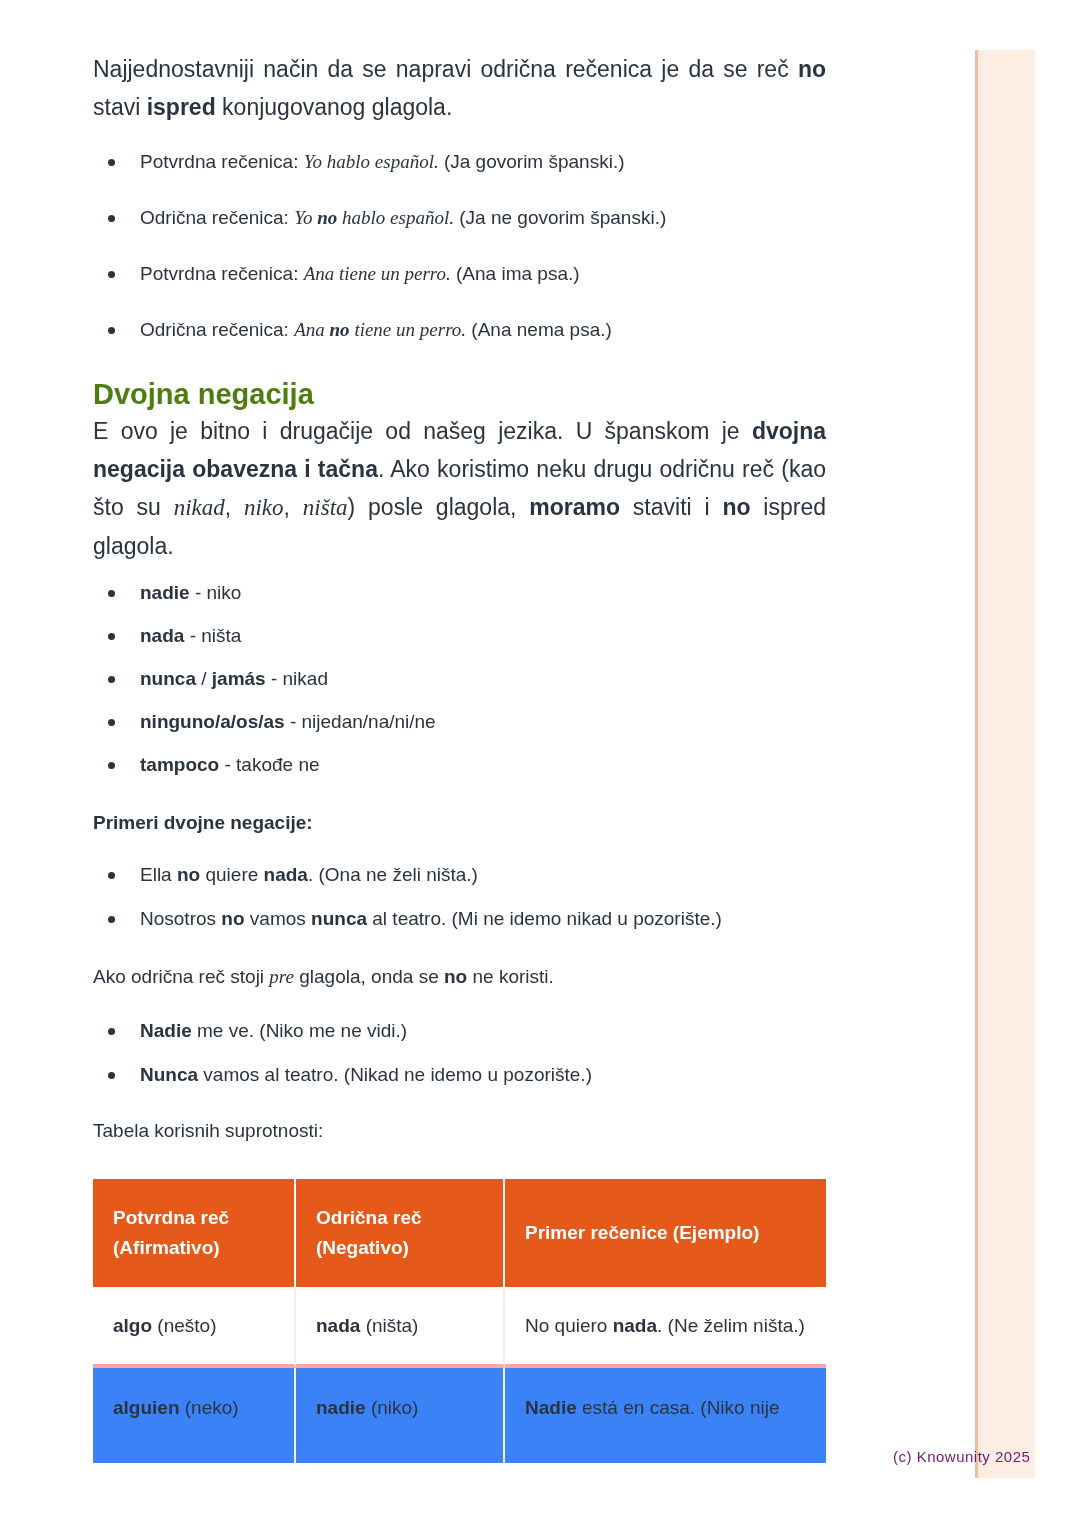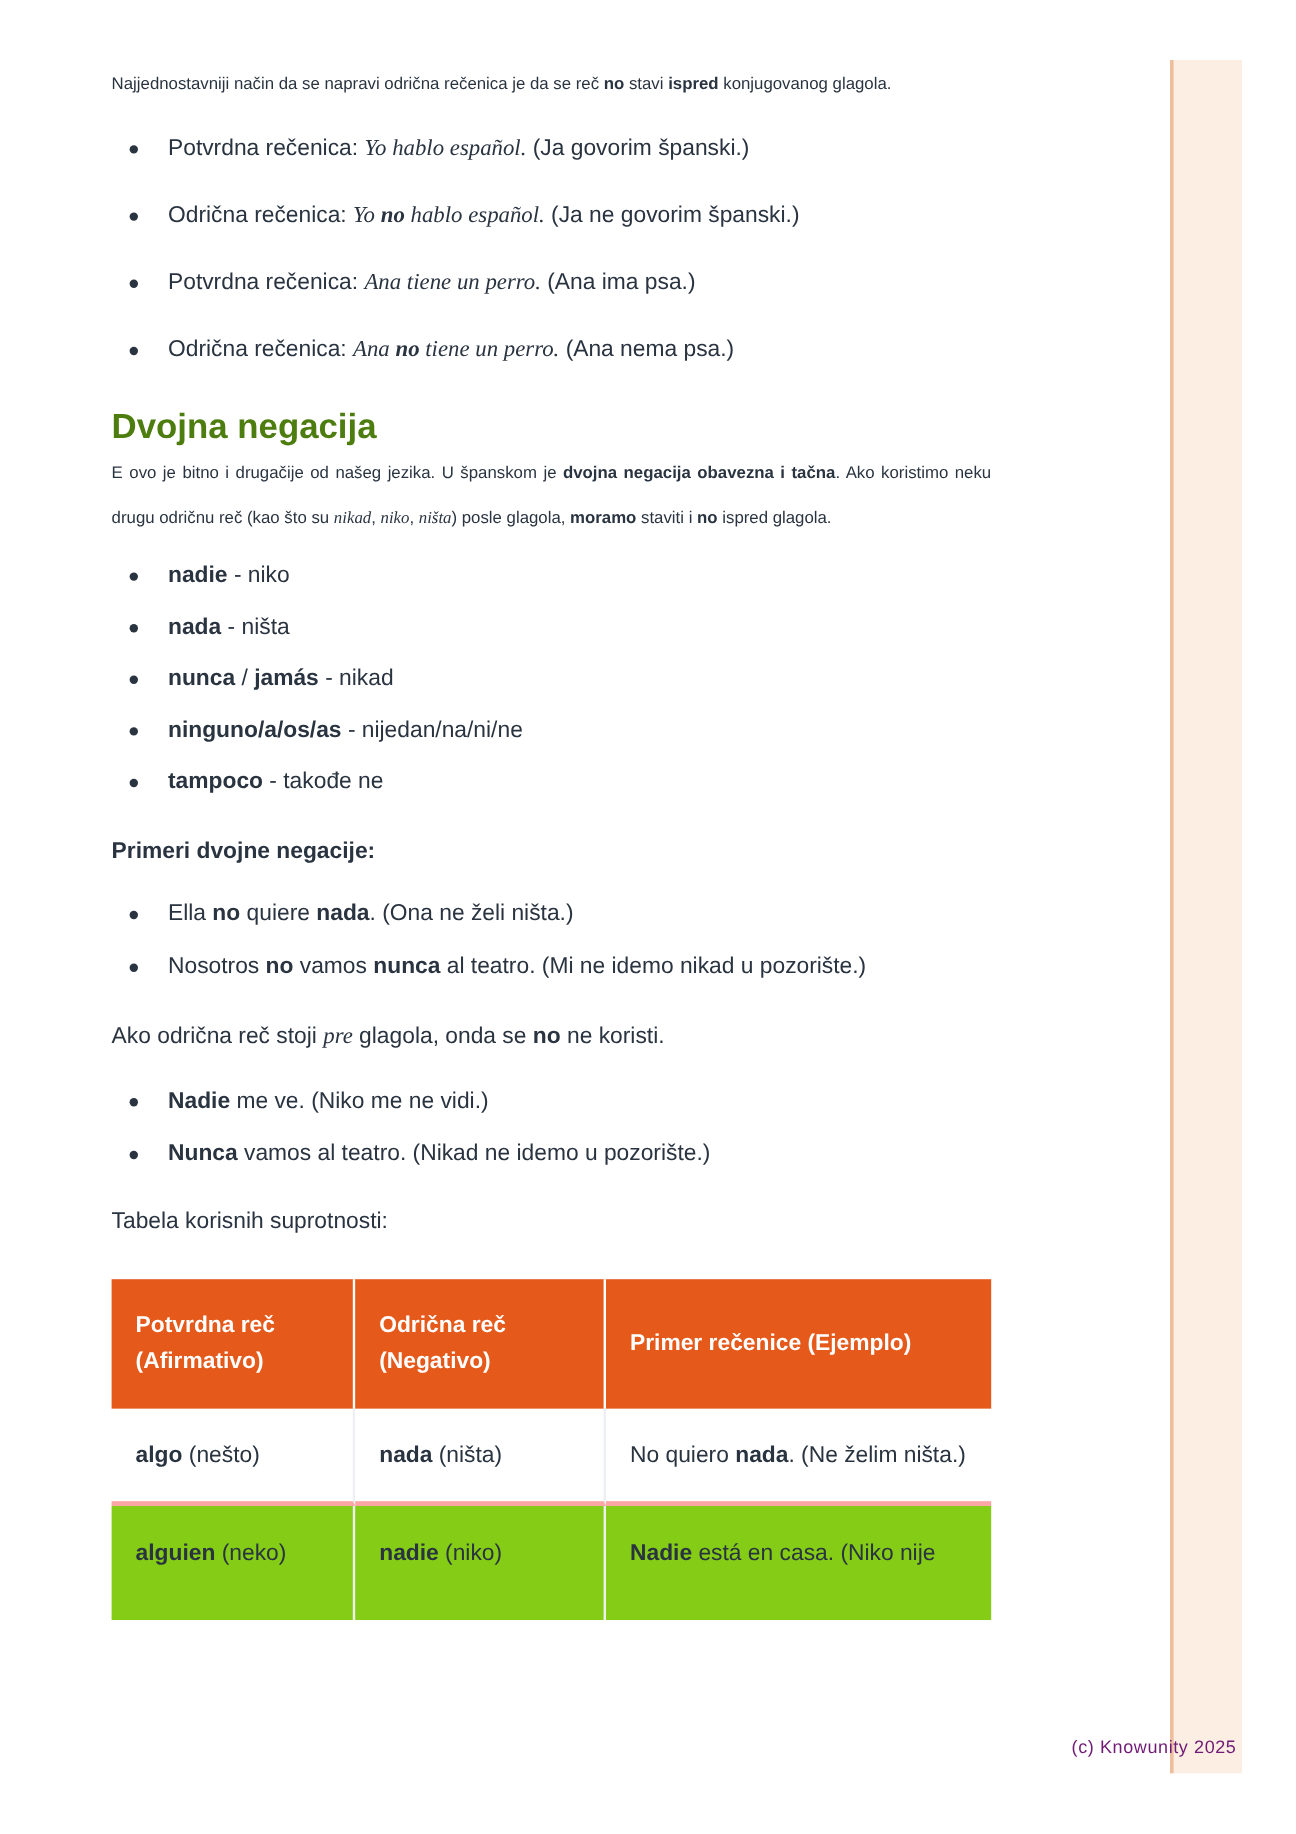--- a/index.html
+++ b/index.html
@@ -9,21 +9,21 @@
     font-family:"Liberation Sans", sans-serif; color:#2A3440; overflow:hidden;
   }
   .doc-clip { position:absolute; left:0; top:0; width:1080px; height:1478px; overflow:hidden; }
   .side-strip {
     position:absolute; left:975px; top:50px; width:60px; height:1428px;
     background:#FCEEE3; border-left:3px solid #EDBE9E;
   }
   .content { position:absolute; left:93px; top:0; width:733px; padding-top:50px; }
 
   p { margin:0; }
-  .body { font-size:14px; line-height:38px; }
+  .body { font-size:23px; line-height:38px; }
   .just { text-align:justify; }
   .bold-title { font-size:19px; line-height:28px; font-weight:700; margin-top:30px; }
 
   h2.section {
     margin:0; margin-top:32px; font-size:29px; line-height:36px;
     font-weight:700; color:#4d7c0f;
   }
 
   ul { margin:0; padding:0; list-style:none; }
   ul li {
@@ -53,21 +53,21 @@
     padding:24px 20px; line-height:30px; vertical-align:middle;
     border-right:2px solid #ffffff;
   }
   table.opp th:last-child { border-right:none; }
   table.opp td {
     background:#ffffff; padding:23px 20px; line-height:31px; vertical-align:middle;
     border-right:2px solid #EDEFF2;
   }
   table.opp td:last-child { border-right:none; }
   table.opp tr.r1 td { border-bottom:4px solid #fca5a5; }
-  table.opp tr.r2 td { background:#84cc16; padding-top:24px; padding-bottom:40px; vertical-align:top; }
+  table.opp tr.r2 td { background:#3b82f6; padding-top:24px; padding-bottom:40px; vertical-align:top; }
 
   .b { font-weight:700; }
   .i { font-style:italic;font-family:Liberation Serif, serif; }
 
   .footer {
     position:absolute; left:893px; top:1448px; font-size:15px; line-height:18px;
     color:#701a75; z-index:5; letter-spacing:0.5px; white-space:nowrap;
   }
 </style>
 </head>

